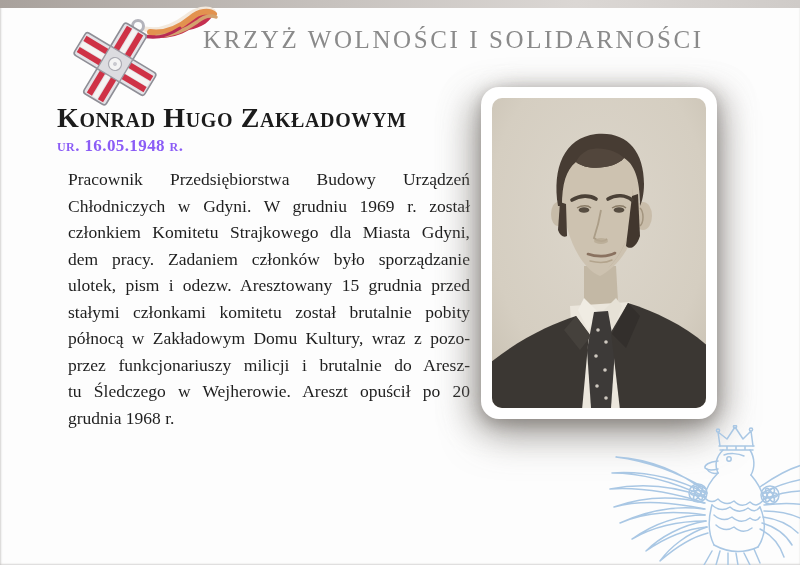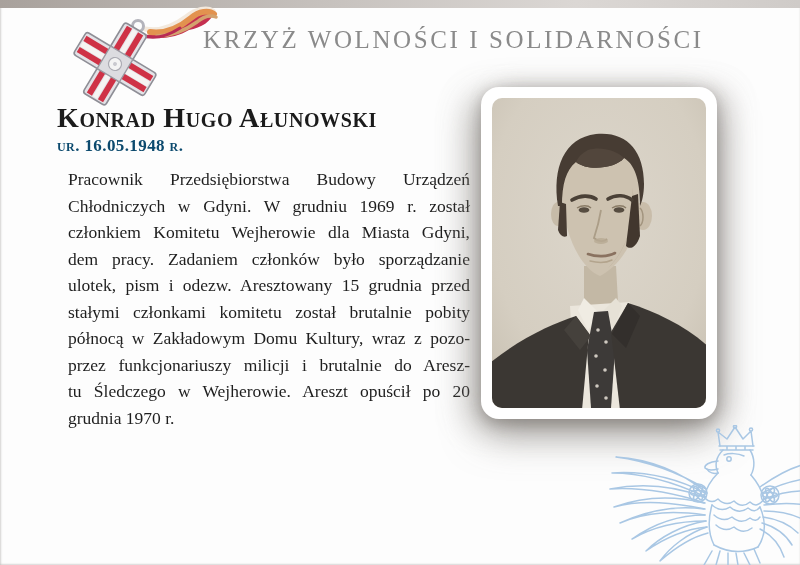--- a/index.html
+++ b/index.html
@@ -17,21 +17,21 @@
     position:absolute;left:203px;top:27px;
     font-size:25px;color:#8a8a8a;letter-spacing:2.6px;white-space:nowrap;line-height:1;
   }
   .name{
     position:absolute;left:57px;top:102px;
     font-size:28px;font-weight:bold;color:#1b1b1b;
     font-variant:small-caps;letter-spacing:.6px;line-height:1.15;white-space:nowrap;
   }
   .birth{
     position:absolute;left:57px;top:136px;
-    font-size:17px;font-weight:bold;color:#0c4a6e;
+    font-size:17px;font-weight:bold;color:#8b5cf6;
     font-variant:small-caps;letter-spacing:.4px;line-height:1.2;
   }
   .bio{
     position:absolute;left:68px;top:166px;width:402px;
     font-size:17.5px;line-height:26.5px;color:#1e1e1e;
   }
   .bio-line{text-align:justify;text-align-last:justify;}
   .bio-line:last-child{text-align-last:left;}
   .photo-frame{
     position:absolute;left:481px;top:87px;width:214px;height:310px;
@@ -72,34 +72,34 @@
       <rect x="26" y="65.5" width="78" height="6" fill="#cf3246"></rect>
       <rect x="26" y="59.3" width="78" height="5.4" fill="#f6f4f2"></rect>
       <rect x="52" y="49" width="26" height="26" fill="#dcdce0" stroke="#9a9aa2" stroke-width="1.4"></rect>
       <circle cx="65" cy="62" r="6.5" fill="#f4f4f4" stroke="#ababb3" stroke-width="1.2"></circle>
       <circle cx="65" cy="62" r="2" fill="#c9c9cf"></circle>
     </g>
   </svg>
 
   <div class="doc-title">KRZYŻ WOLNOŚCI I SOLIDARNOŚCI</div>
 
-  <div class="name">Konrad Hugo Ałunowski</div>
+  <div class="name">Konrad Hugo Zakładowym</div>
   <div class="birth">ur. 16.05.1948 r.</div>
 
   <div class="bio">
       <div class="bio-line">Pracownik Przedsiębiorstwa Budowy Urządzeń</div>
       <div class="bio-line">Chłodniczych w Gdyni. W grudniu 1969 r. został</div>
-      <div class="bio-line">członkiem Komitetu Wejherowie dla Miasta Gdyni,</div>
+      <div class="bio-line">członkiem Komitetu Strajkowego dla Miasta Gdyni,</div>
       <div class="bio-line">dem pracy. Zadaniem członków było sporządzanie</div>
       <div class="bio-line">ulotek, pism i odezw. Aresztowany 15 grudnia przed</div>
       <div class="bio-line">stałymi członkami komitetu został brutalnie pobity</div>
       <div class="bio-line">północą w Zakładowym Domu Kultury, wraz z pozo-</div>
       <div class="bio-line">przez funkcjonariuszy milicji i brutalnie do Aresz-</div>
       <div class="bio-line">tu Śledczego w Wejherowie. Areszt opuścił po 20</div>
-      <div class="bio-line">grudnia 1970 r.</div>
+      <div class="bio-line">grudnia 1968 r.</div>
     </div>
 
   <div class="photo-frame">
     <div class="photo-inner">
       <svg width="214" height="310" viewBox="0 0 214 310" aria-hidden="true">
         <defs>
           <radialGradient id="pbg" cx="50%" cy="38%" r="85%">
             <stop offset="0%" stop-color="#dcd6cb"></stop>
             <stop offset="60%" stop-color="#d5cec1"></stop>
             <stop offset="100%" stop-color="#c2baab"></stop>

